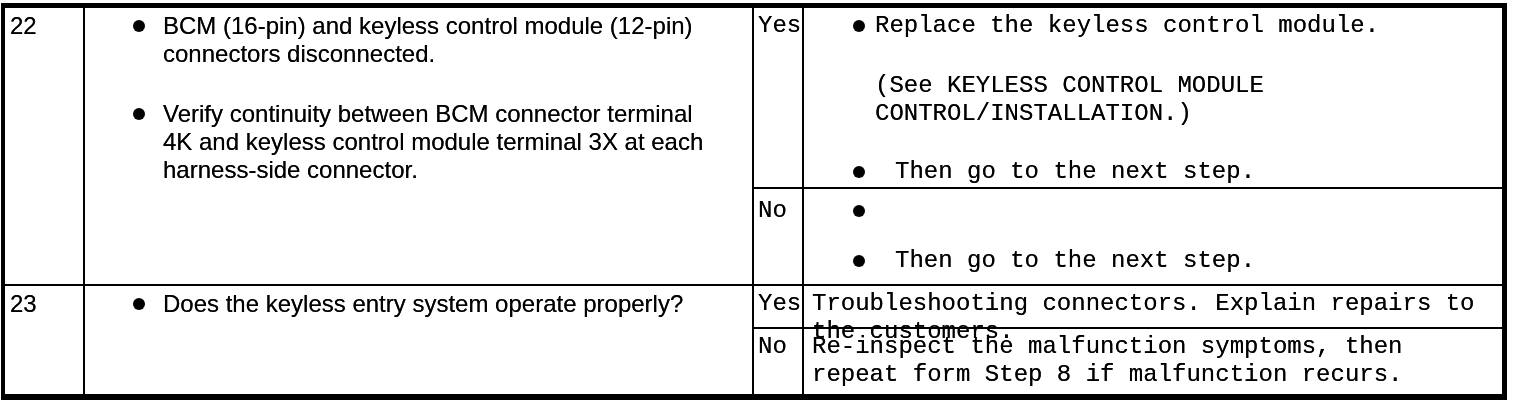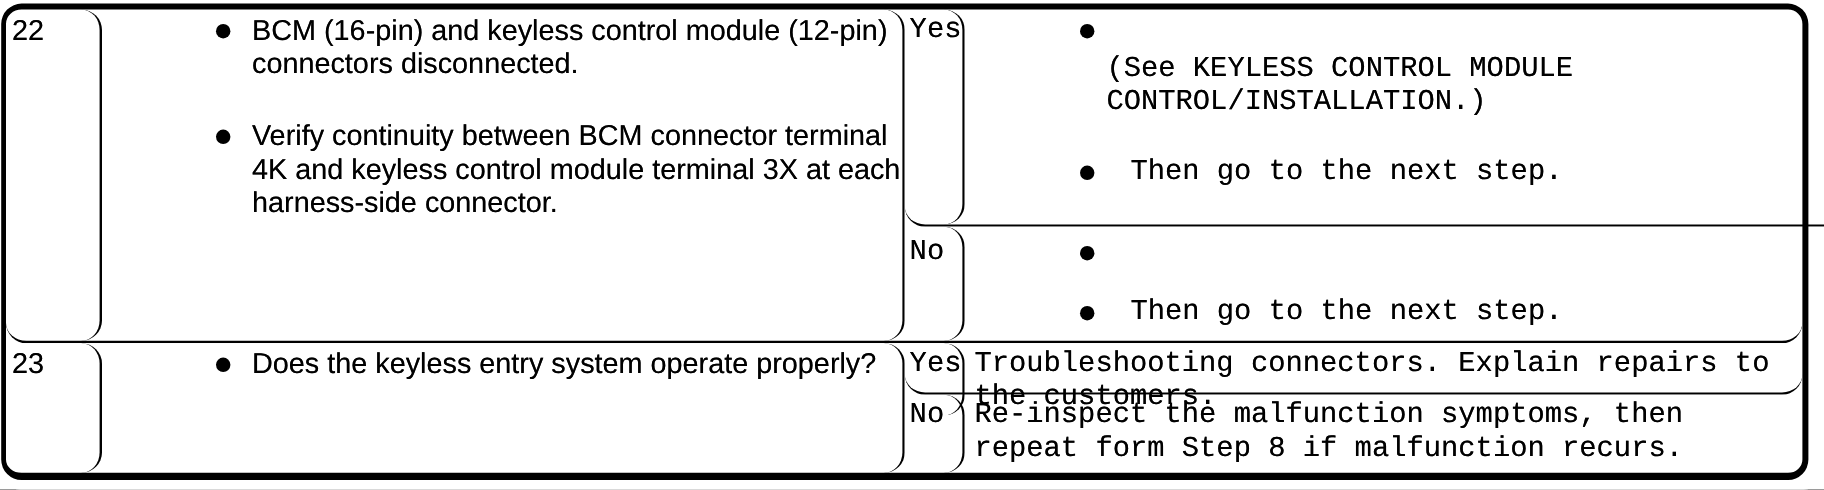--- a/index.html
+++ b/index.html
@@ -1,15 +1,15 @@
 <!DOCTYPE html>
 <html><head>
 <meta charset="utf-8">
 <style>
-  * { margin:0; padding:0; box-sizing:border-box;border-radius:17px; }
+  * { margin:0; padding:0; box-sizing:border-box; }
   html,body { background:#ffffff; }
   body { width:1520px; height:408px; overflow:hidden; }
 
   .page {
     position:relative; width:1520px; height:408px; background:#fff;
     font-family:"Liberation Sans","DejaVu Sans",sans-serif;
     font-size:24px; line-height:28px; color:#000;
     text-shadow:0 0 0.5px rgba(0,0,0,0.75);
   }
 
@@ -30,21 +30,21 @@
   .row-22 .sub-yes { height:181px; border-bottom:2px solid #000; }
   .row-22 .sub-no  { height:95px; }
   .row-23 .sub-yes { height:43px; border-bottom:2px solid #000; }
   .row-23 .sub-no  { height:65px; }
 
   .label-cell { border-right:2px solid #000; padding:4px 0 0 4px; }
   .actions-cell { padding:4px 0 0 0; }
   .row-22 .sub-no .label-cell,
   .row-22 .sub-no .actions-cell { padding-top:8px; }
 
-  .li { display:flex; align-items:flex-start;margin-left:47px; }
+  .li { display:flex; align-items:flex-start; }
   .inspection-cell .li { padding-left:48px; }
   .inspection-cell .li + .li { margin-top:32px; }
   .actions-cell .li { padding-left:49px; }
   .actions-cell .li + .li { margin-top:30px;gap:20px; }
 
   .dot { flex:0 0 12px; width:12px; height:12px; border-radius:50%; background:#000; margin-top:8px; }
   .inspection-cell .dot { margin-right:18px; }
   .actions-cell .dot { margin-right:10px; }
 
   .insp-txt { width:548px; }
@@ -78,20 +78,21 @@
 
       <div class="answers">
         <div class="subrow sub-yes">
           <div class="label-cell">
             <span>Yes</span>
           </div>
           <div class="actions-cell">
             <div class="li">
               <span class="dot"></span>
               <div class="act-txt">
+                <div>Replace the keyless control module.</div>
                 <div class="note">(See KEYLESS CONTROL MODULE CONTROL/INSTALLATION.)</div>
               </div>
             </div>
             <div class="li">
               <span class="dot"></span>
               <div class="act-txt">Then go to the next step.</div>
             </div>
           </div>
         </div>
 

